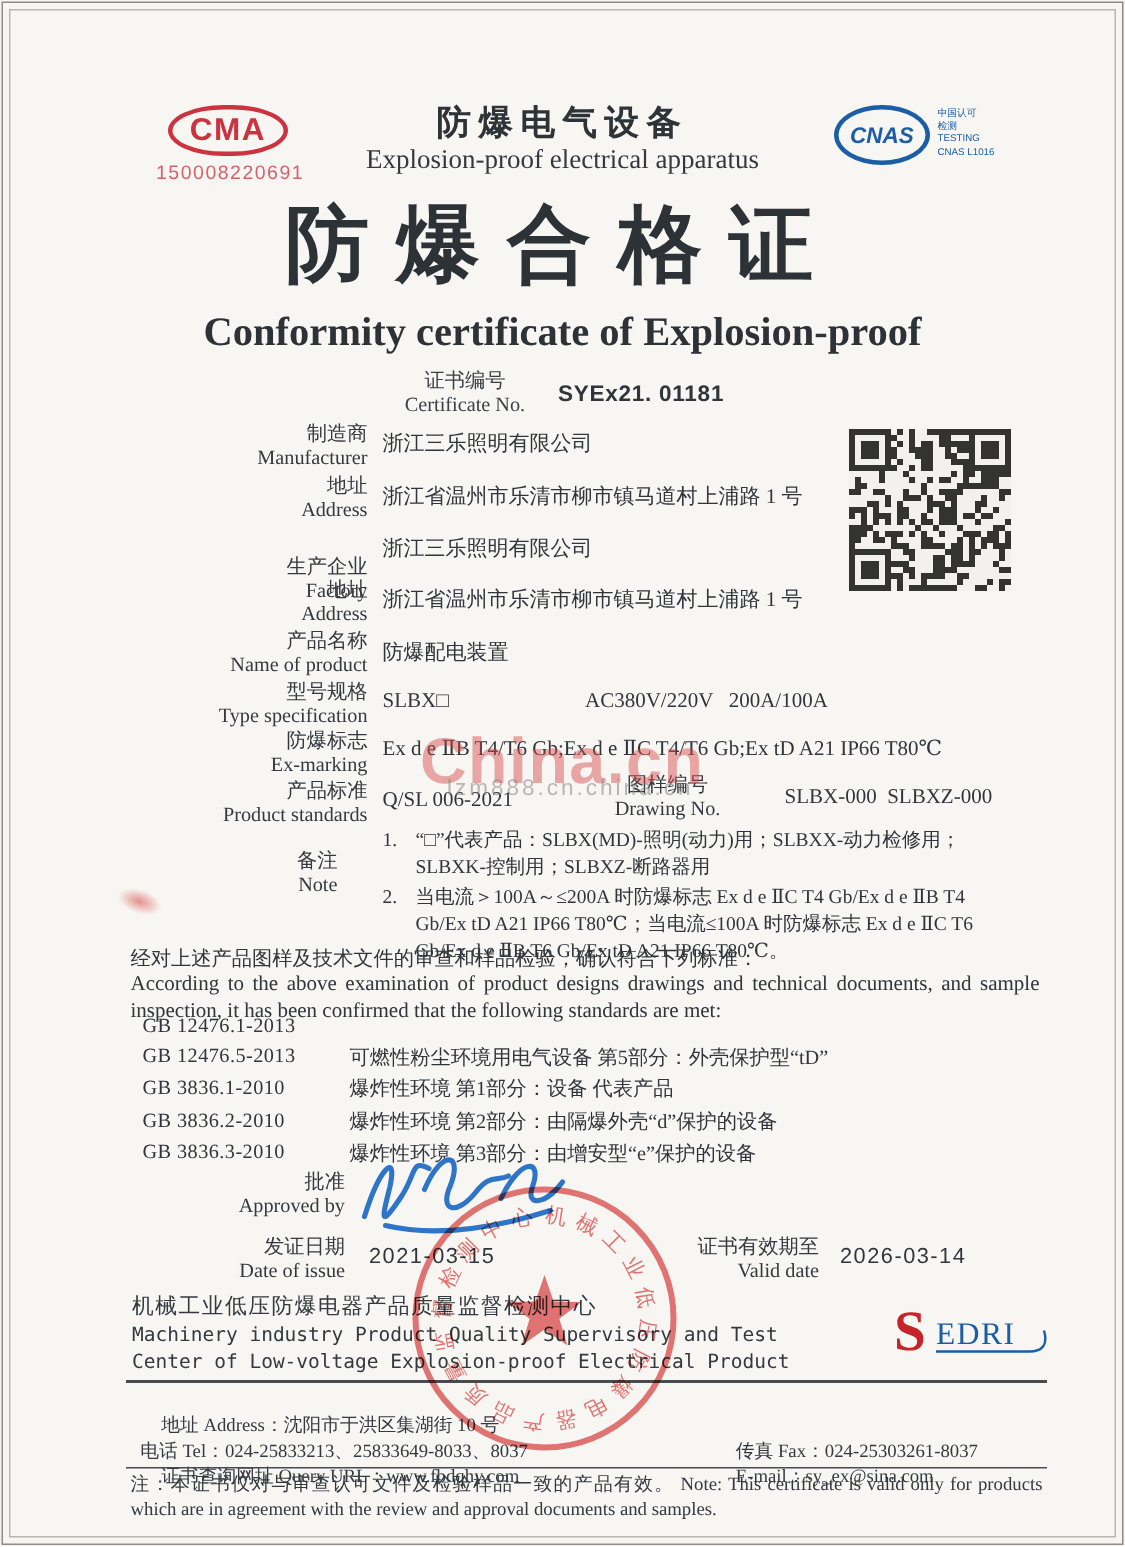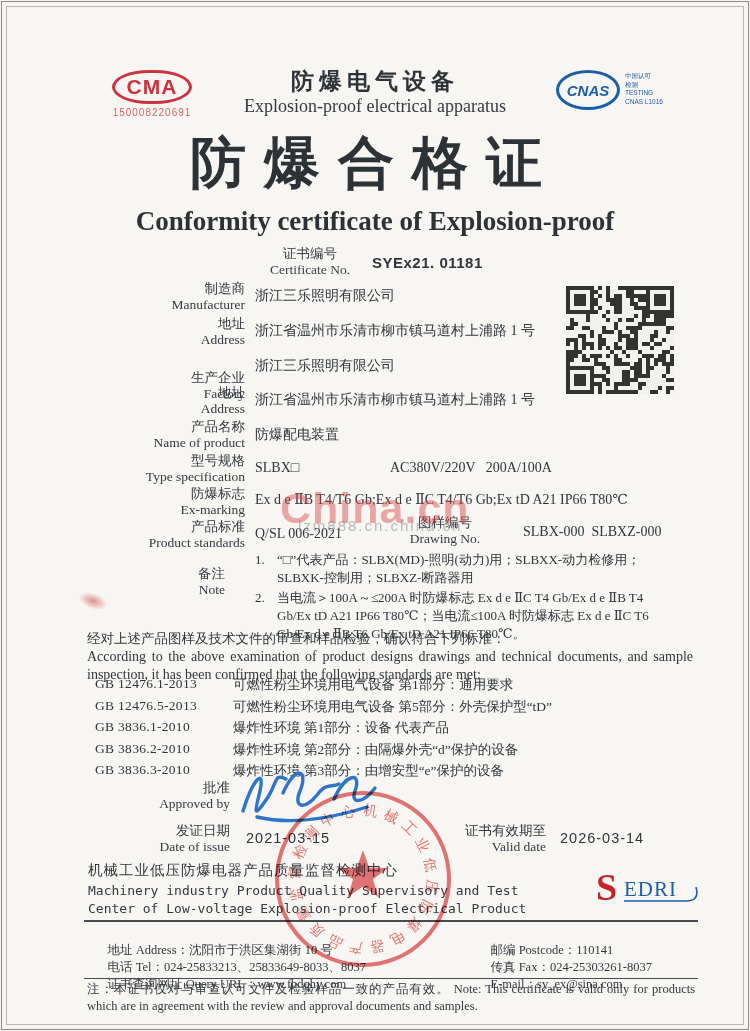--- a/index.html
+++ b/index.html
@@ -5,21 +5,21 @@
   html,body{margin:0;padding:0;}
   body{width:750px;height:1031px;background:#ffffff;font-family:"Liberation Serif","DejaVu Serif",serif;}
   .page{position:relative;width:750px;height:1031px;background:#f7f6f2;overflow:hidden;}
   .scan-frame{position:absolute;inset:6px;border:1px solid #b9b7af;pointer-events:none;}
   .scan-edge{position:absolute;inset:1px;border:1px solid #8d8c86;pointer-events:none;}
   .abs{position:absolute;}
   .txt{color:#3a4046;}
   
   .cma-box{left:104px;top:70px;width:96px;text-align:center;}
   .cma-oval{display:inline-block;border:3px solid #cc3340;border-radius:46%/50%;padding:2px 12px;color:#cc3340;font-weight:bold;font-size:21px;font-family:"Liberation Sans",sans-serif;letter-spacing:1px;}
-  .cma-num{margin-top:3px;font-size:10px;color:#d4636c;letter-spacing:1px;font-family:"Liberation Sans",sans-serif;}
+  .cma-num{margin-top:3px;font-size:13px;color:#d4636c;letter-spacing:1px;font-family:"Liberation Sans",sans-serif;}
   .hdr-cn{left:0;top:66px;width:750px;text-align:center;font-size:23px;font-weight:bold;letter-spacing:5px;color:#2e3338;}
   .hdr-en{left:0;top:96px;width:750px;text-align:center;font-size:18px;color:#33393f;}
   .cnas-box{left:556px;top:70px;display:flex;gap:5px;}
   .cnas-oval{border:3px solid #1b5ea6;border-radius:50%;width:58px;height:34px;display:flex;align-items:center;justify-content:center;color:#1b5ea6;font-weight:bold;font-style:italic;font-size:15px;font-family:"Liberation Sans",sans-serif;}
   .cnas-side{font-size:6.5px;color:#1b5ea6;line-height:8.5px;font-family:"Liberation Sans",sans-serif;padding-top:2px;}
   
   .main-title{left:0;top:126px;width:750px;text-align:center;font-size:56px;font-weight:bold;letter-spacing:18px;color:#2d3237;}
   .sub-title{left:0;top:206px;width:750px;text-align:center;font-size:27px;font-weight:bold;color:#2d3237;}
   
   .certno-label{left:245px;top:246px;width:130px;text-align:center;font-size:13.5px;line-height:16px;}
@@ -162,21 +162,20 @@
   </div>
 
   <div class="abs stmt">
     <div>经对上述产品图样及技术文件的审查和样品检验，确认符合下列标准：</div>
     <div class="stmt-en">According to the above examination of product designs drawings and technical documents, and sample inspection, it has been confirmed that the following standards are met:</div>
   </div>
 
   <div class="abs standards">
     <div class="std-row">
       <span class="std-code">GB 12476.1-2013</span>
-      <span>可燃性粉尘环境用电气设备 第1部分：通用要求</span>
     </div>
     <div class="std-row">
       <span class="std-code">GB 12476.5-2013</span>
       <span>可燃性粉尘环境用电气设备 第5部分：外壳保护型“tD”</span>
     </div>
     <div class="std-row">
       <span class="std-code">GB 3836.1-2010</span>
       <span>爆炸性环境 第1部分：设备 代表产品</span>
     </div>
     <div class="std-row">
@@ -222,28 +221,25 @@
   <svg class="abs sedri" width="110" height="48" viewBox="0 0 110 48">
     <text x="2" y="36" class="sedri-s">S</text>
     <text x="30" y="32" class="sedri-rest">EDRI</text>
     <path d="M30,37 L92,37 q14,0 10,-14" fill="none" stroke="#1b5ea6" stroke-width="1.6"></path>
   </svg>
 
   <div class="abs divider" style="top:920px;height:2px"></div>
   <div class="abs contact-line" style="left:95px;top:925px">
     <span class="contact-label">地址 Address：</span><span>沈阳市于洪区集湖街 10 号</span>
   </div>
-  <div class="abs contact-line" style="left:95px;top:942px">
+  <div class="abs contact-line" style="left:81px;top:942px">
     <span class="contact-label">电话 Tel：</span><span>024-25833213、25833649-8033、8037</span>
   </div>
   <div class="abs contact-line" style="left:95px;top:959px">
     <span class="contact-label">证书查询网址 Query URL：</span><span>www.fbdqhy.com</span>
-  </div>
-  <div class="abs contact-line" style="left:478px;top:925px">
-    <span class="contact-label">邮编 Postcode：</span><span>110141</span>
   </div>
   <div class="abs contact-line" style="left:478px;top:942px">
     <span class="contact-label">传真 Fax：</span><span>024-25303261-8037</span>
   </div>
   <div class="abs contact-line" style="left:478px;top:959px">
     <span class="contact-label">E-mail：</span><span>sy_ex@sina.com</span>
   </div>
   <div class="abs divider" style="top:978px;height:1px"></div>
   <div class="abs bottom-note">
     <span>注：本证书仅对与审查认可文件及检验样品一致的产品有效。</span>

